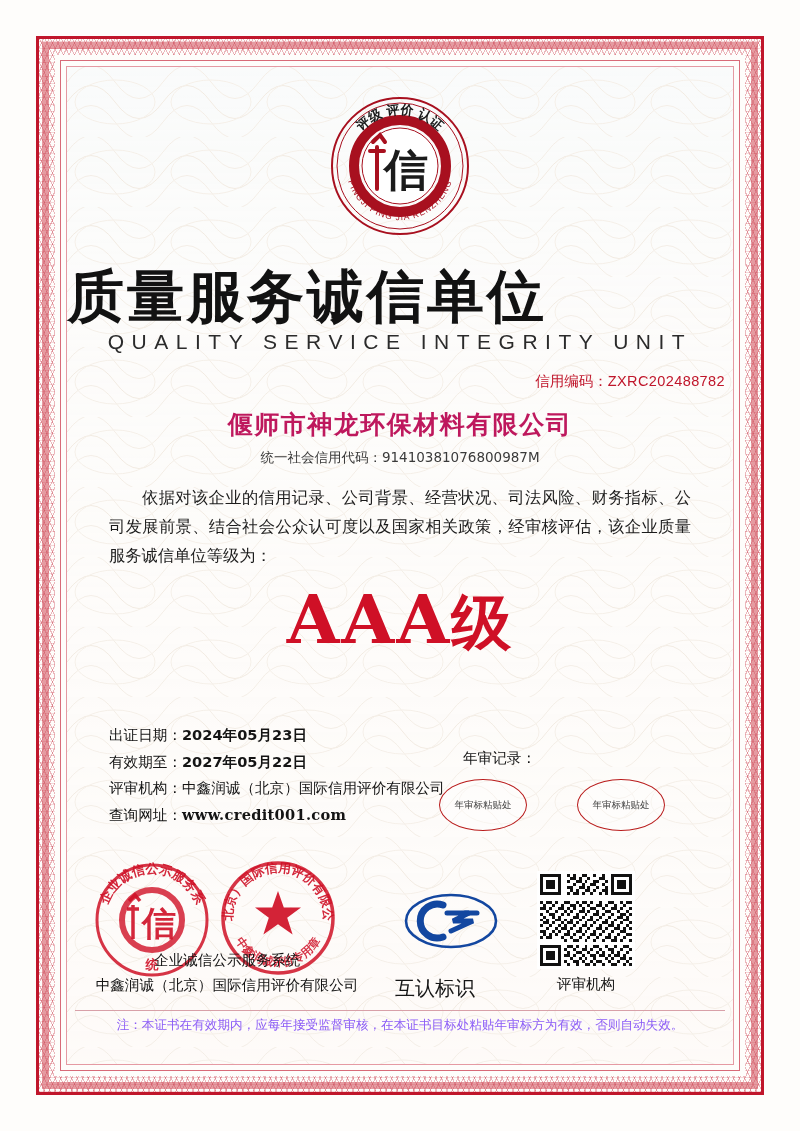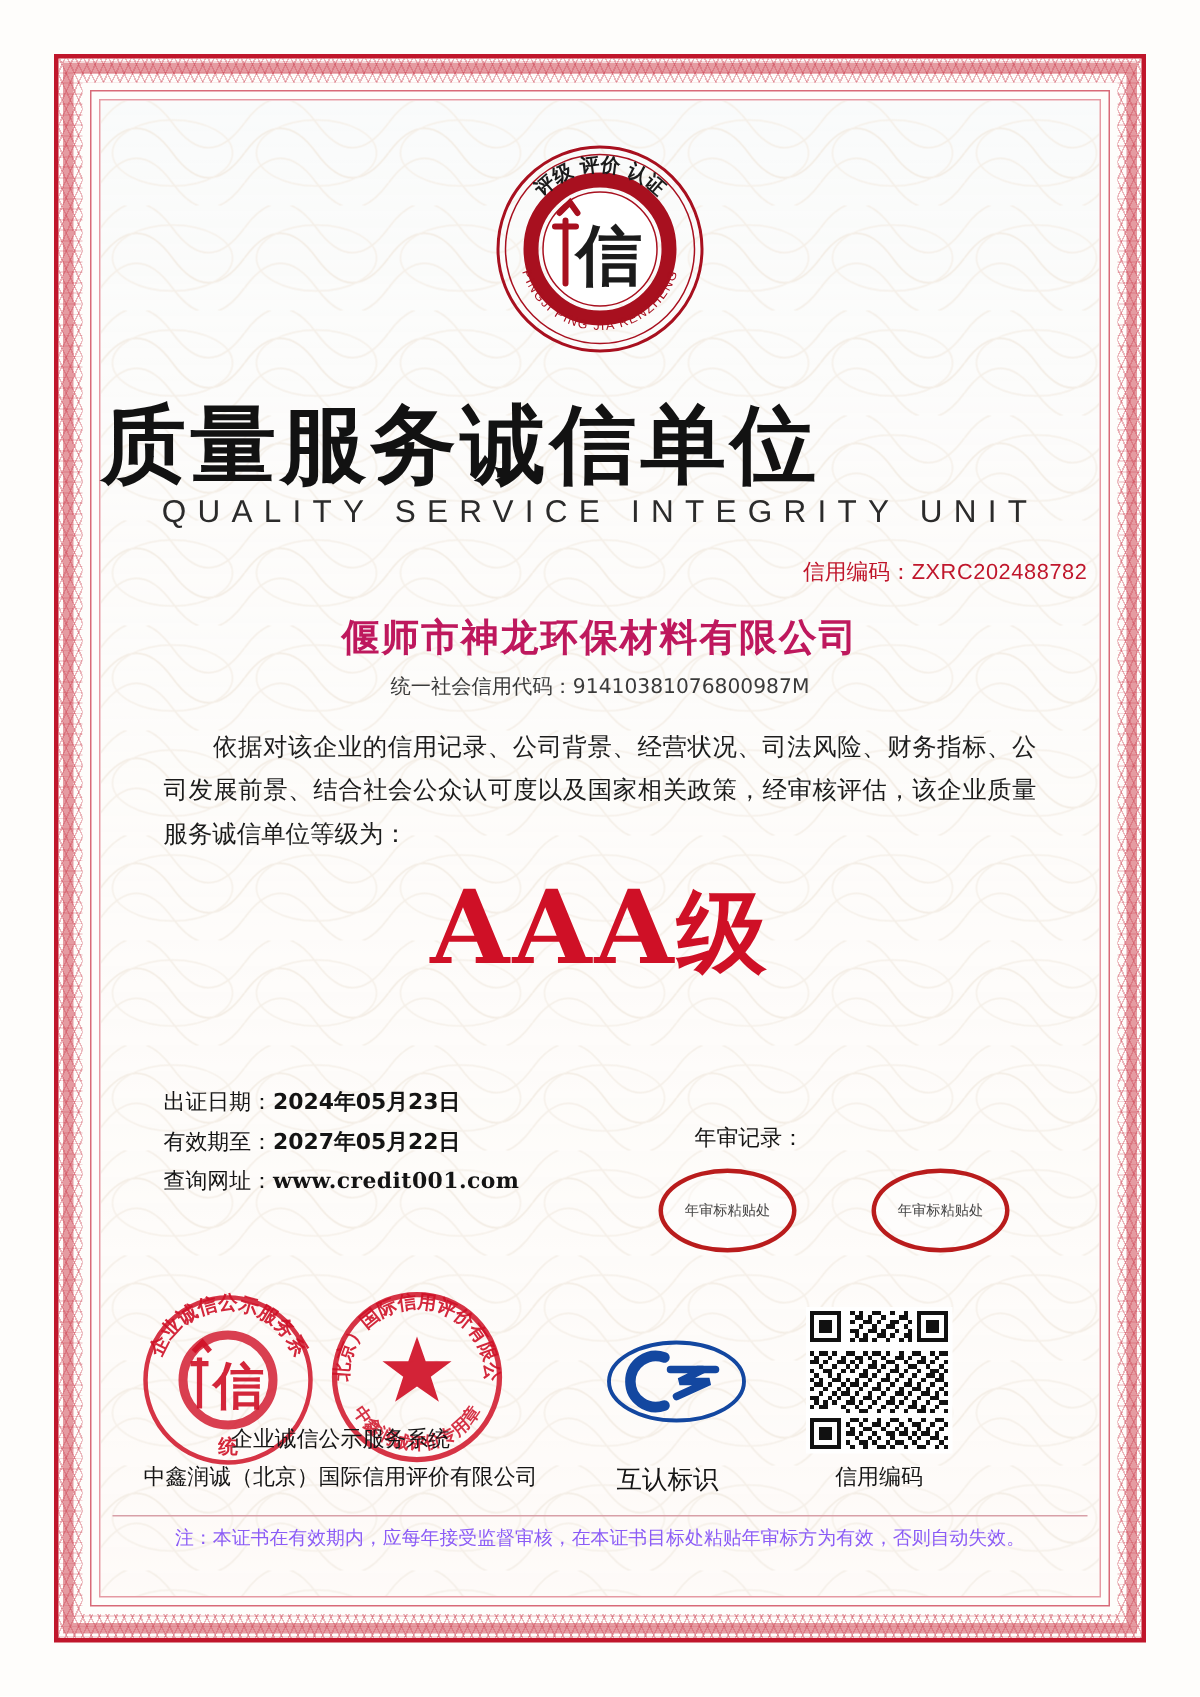--- a/index.html
+++ b/index.html
@@ -213,21 +213,21 @@
   .annual-circles {
     position: absolute;
     left: 372px;
     top: 712px;
     display: flex;
     gap: 50px;
   }
   .annual-circle {
     width: 86px;
     height: 50px;
-    border: 3px solid #b91c1c;
+    border: 1px solid #b91c1c;
     border-radius: 50%;
     display: flex;
     align-items: center;
     justify-content: center;
     font-family: Liberation Sans, sans-serif;
     font-size: 9.5px;
     color: #444;
     background: rgba(255,255,255,.35);
   }
 
@@ -273,25 +273,25 @@
     left: 10px;
     top: 0;
     width: 300px;
     text-align: center;
     font-size: 14.6px;
     color: #151515;
     line-height: 25px;
   }
   .cap-mutual {
     position: absolute;
-    left: 324px;
+    left: 314px;
     top: 28px;
     width: 108px;
     text-align: center;
-    font-size: 17px;
+    font-size: 20px;
     color: #151515;
   }
   .cap-qr {
     position: absolute;
     left: 460px;
     top: 28px;
     width: 118px;
     text-align: center;
     font-size: 14.6px;
     color: #151515;
@@ -388,20 +388,23 @@
     <div class="grade">
       <span>AAA</span><span class="cn">级</span>
     </div>
 
     <div class="info">
       <div class="row">
         <span class="lbl">出证日期：</span><span class="v">2024年05月23日</span>
       </div>
       <div class="row">
         <span class="lbl">有效期至：</span><span class="v">2027年05月22日</span>
+      </div>
+      <div class="row">
+        <span class="lbl">评审机构：</span><span>中鑫润诚（北京）国际信用评价有限公司</span>
       </div>
       <div class="row">
         <span class="lbl">查询网址：</span><span class="url">www.credit001.com</span>
       </div>
     </div>
 
     <div class="annual">年审记录：</div>
     <div class="annual-circles">
       <div class="annual-circle">年审标粘贴处</div>
       <div class="annual-circle">年审标粘贴处</div>
@@ -713,20 +716,20 @@
         </svg>
       </div>
     </div>
 
     <div class="caption-row">
       <div class="cap-left">
         <div>企业诚信公示服务系统</div>
         <div>中鑫润诚（北京）国际信用评价有限公司</div>
       </div>
       <div class="cap-mutual">互认标识</div>
-      <div class="cap-qr">信用编码</div>
+      <div class="cap-qr">评审机构</div>
     </div>
 
     <div class="footnote-sep"></div>
     <div class="footnote">注：本证书在有效期内，应每年接受监督审核，在本证书目标处粘贴年审标方为有效，否则自动失效。</div>
 
   </div>
 </div>
 
 </body></html>

